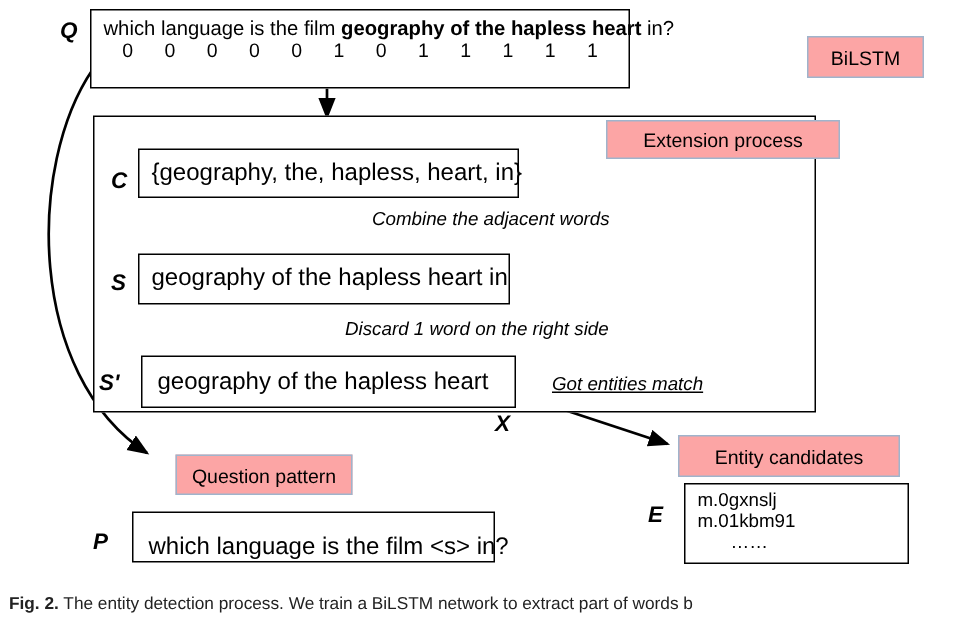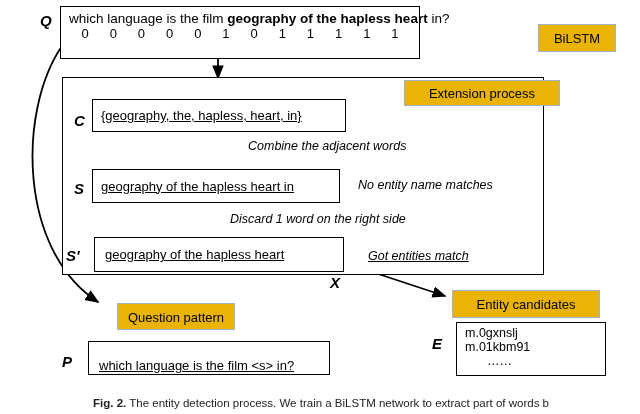--- a/index.html
+++ b/index.html
@@ -19,21 +19,21 @@
     width: 640px;
     height: 414px;
   }
   .abs { position: absolute; }
   .box {
     border: 1.6px solid #000;
     background: #fff;
     box-sizing: border-box;
   }
   .shaded {
-    background: #eab308;
+    background: #fca5a5;
     border: 1.4px solid #9fb4cc;
     box-sizing: border-box;
     text-align: center;
     font-size: 13px;
   }
   .lbl {
     font-weight: bold;
     font-style: italic;
     font-size: 15px;
   }
@@ -47,23 +47,22 @@
     font-size: 13px;
     width: 100%;
     box-sizing: border-box;
     padding: 0 10px;
   }
   .bits span {
     flex: 1;
     text-align: center;
   }
   .inner-text {
-    font-size: 13px;
+    font-size: 16px;
     white-space: nowrap;
-    text-decoration: underline;
   }
   .edge-label {
     font-size: 12.5px;
     font-style: italic;
     white-space: nowrap;
     text-align: right;
   }
   .cap {
     font-size: 11.5px;
     color: #222;
@@ -134,21 +133,20 @@
   <div class="abs box" style="left:92px; top:99px; width:254px; height:33px; display:flex; align-items:center;">
     <span class="inner-text" style="padding-left:8px;">{geography, the, hapless, heart, in}</span>
   </div>
 
   <div class="abs edge-label" style="left:248px; top:139px;">Combine the adjacent words</div>
 
   <div class="abs lbl" style="left:74px; top:180px;">S</div>
   <div class="abs box" style="left:92px; top:169px; width:248px; height:34px; display:flex; align-items:center;">
     <span class="inner-text" style="padding-left:8px;">geography of the hapless heart in</span>
   </div>
-  <div class="abs edge-label" style="left:358px; top:178px;">No entity name matches</div>
 
   <div class="abs edge-label" style="left:230px; top:212px;">Discard 1 word on the right side</div>
 
   <div class="abs lbl" style="left:66px; top:247px;">S'</div>
   <div class="abs box" style="left:94px; top:237px; width:250px; height:35px; display:flex; align-items:center;">
     <span class="inner-text" style="padding-left:10px;">geography of the hapless heart</span>
   </div>
   <div class="abs edge-label" style="left:368px; top:249px;text-decoration:underline;">Got entities match</div>
 
   <div class="abs lbl" style="left:330px; top:274px;">X</div>
@@ -160,18 +158,18 @@
   </div>
 
   <div class="abs shaded" style="left:452px; top:290px; width:148px; height:28px; line-height:27px;">Entity candidates</div>
   <div class="abs lbl" style="left:432px; top:335px;">E</div>
   <div class="abs box" style="left:456px; top:322px; width:150px; height:54px; padding:3px 0 0 8px;">
     <div class="ent-line">m.0gxnslj</div>
     <div class="ent-line">m.01kbm91</div>
     <div class="ent-line" style="padding-left:22px;">……</div>
   </div>
 
-  <div class="abs cap" style="left:6px; top:397px; width:630px; white-space:nowrap; overflow:hidden;text-align:center;">
+  <div class="abs cap" style="left:6px; top:397px; width:630px; white-space:nowrap; overflow:hidden;">
     <b>Fig. 2.</b>
     <span>The entity detection process. We train a BiLSTM network to extract part of words b</span>
   </div>
 
 </div>
 
 </body></html>

